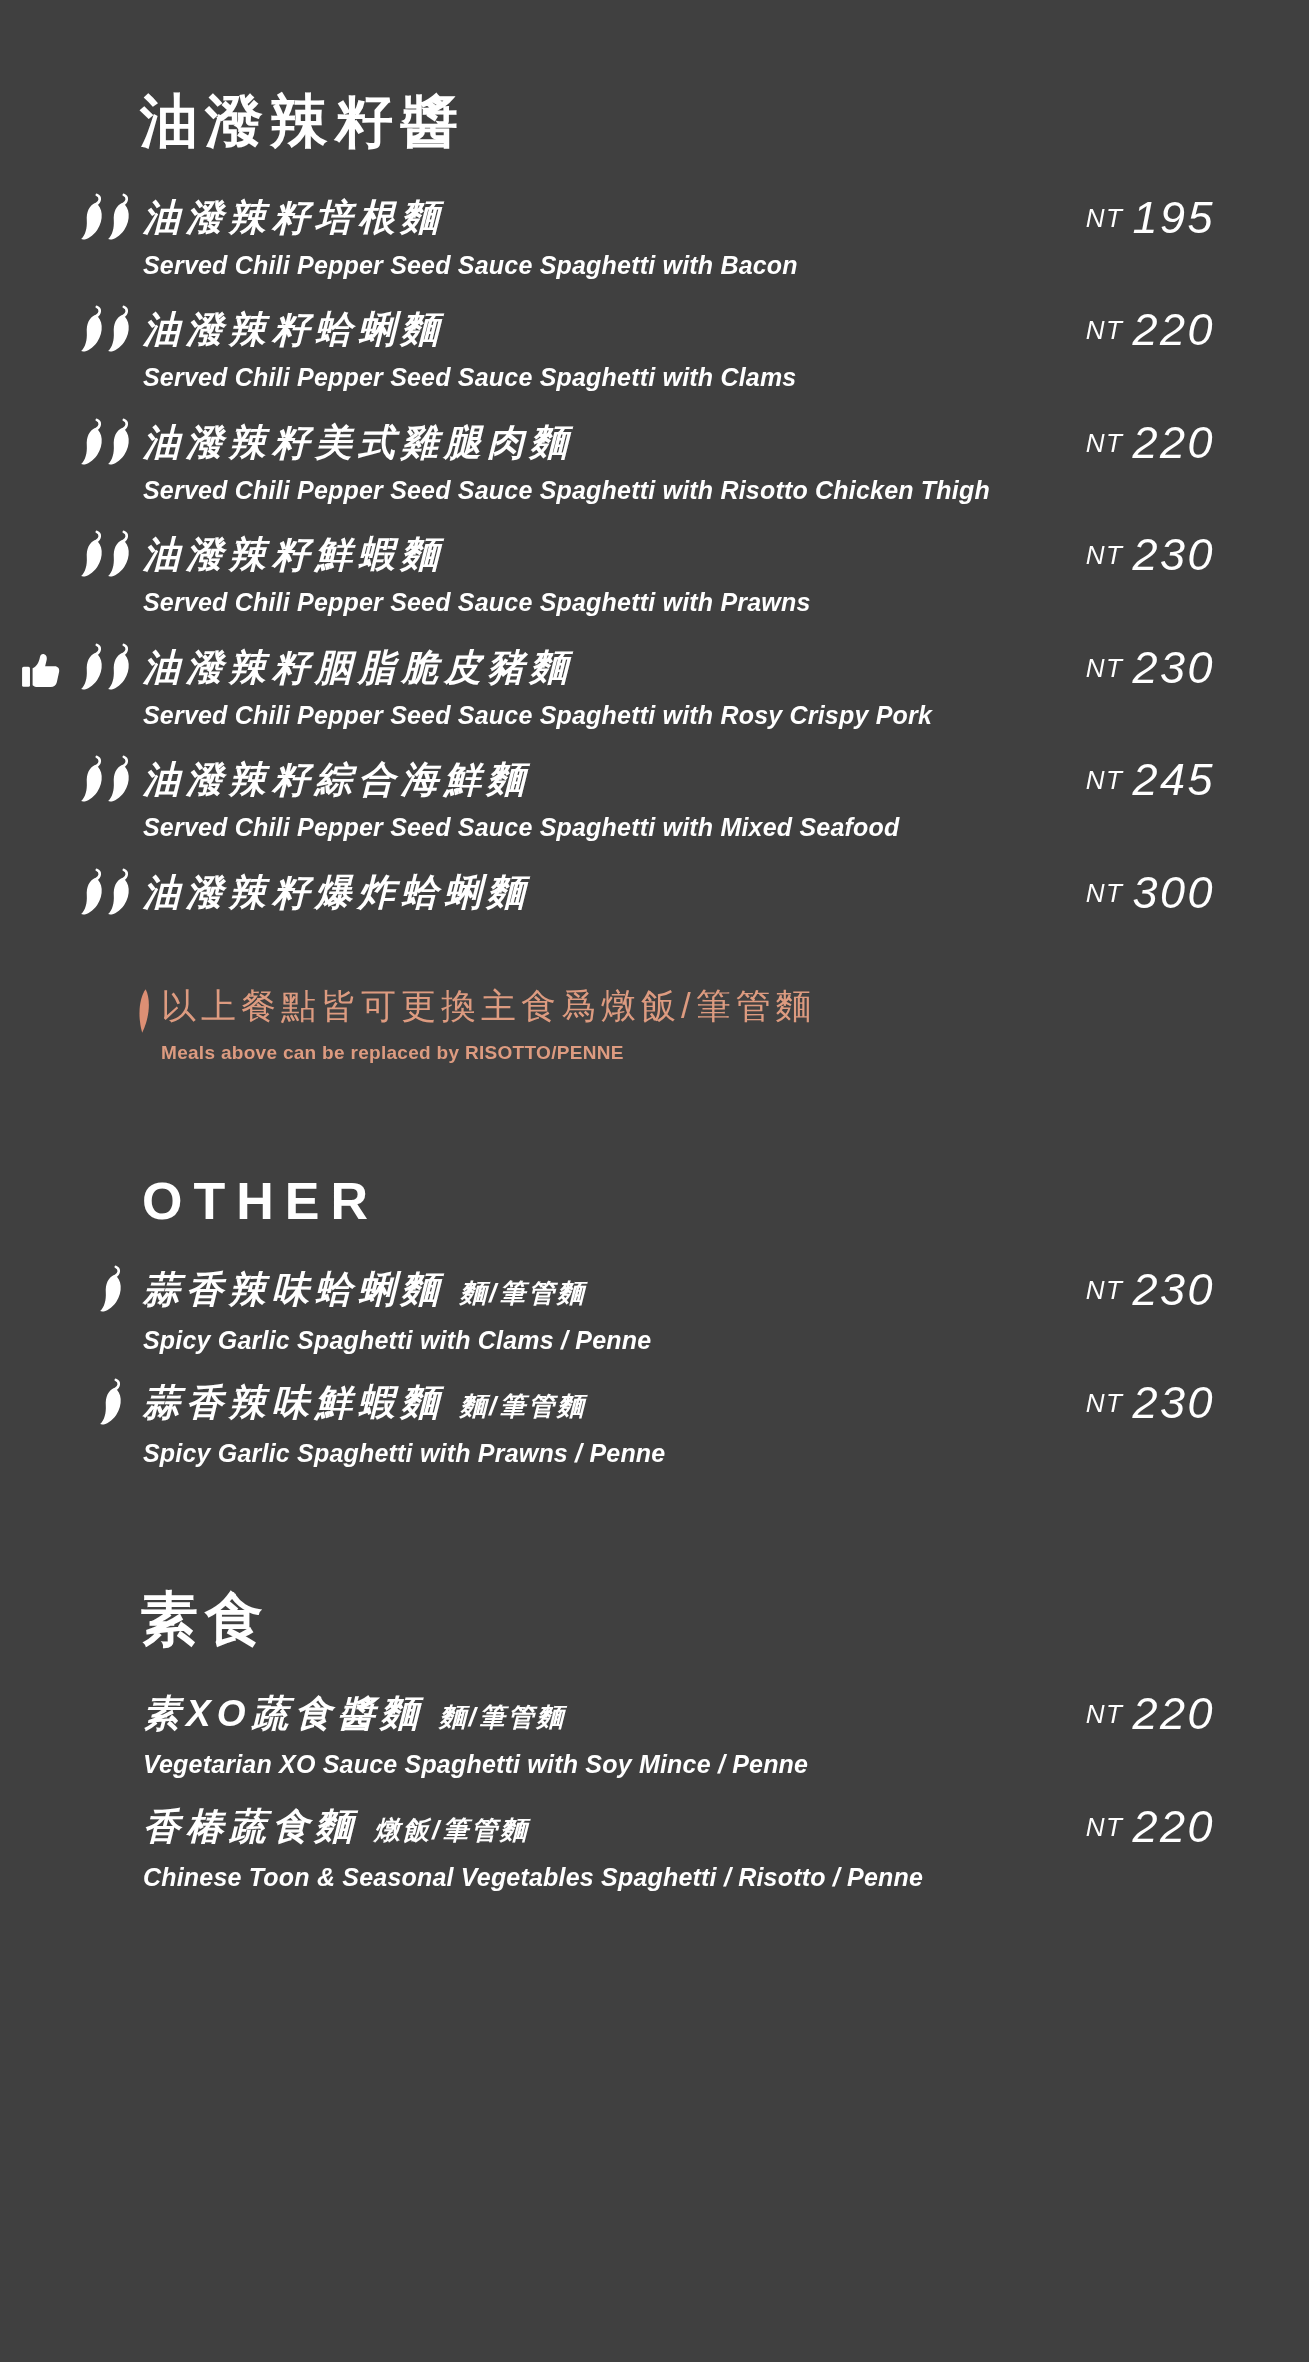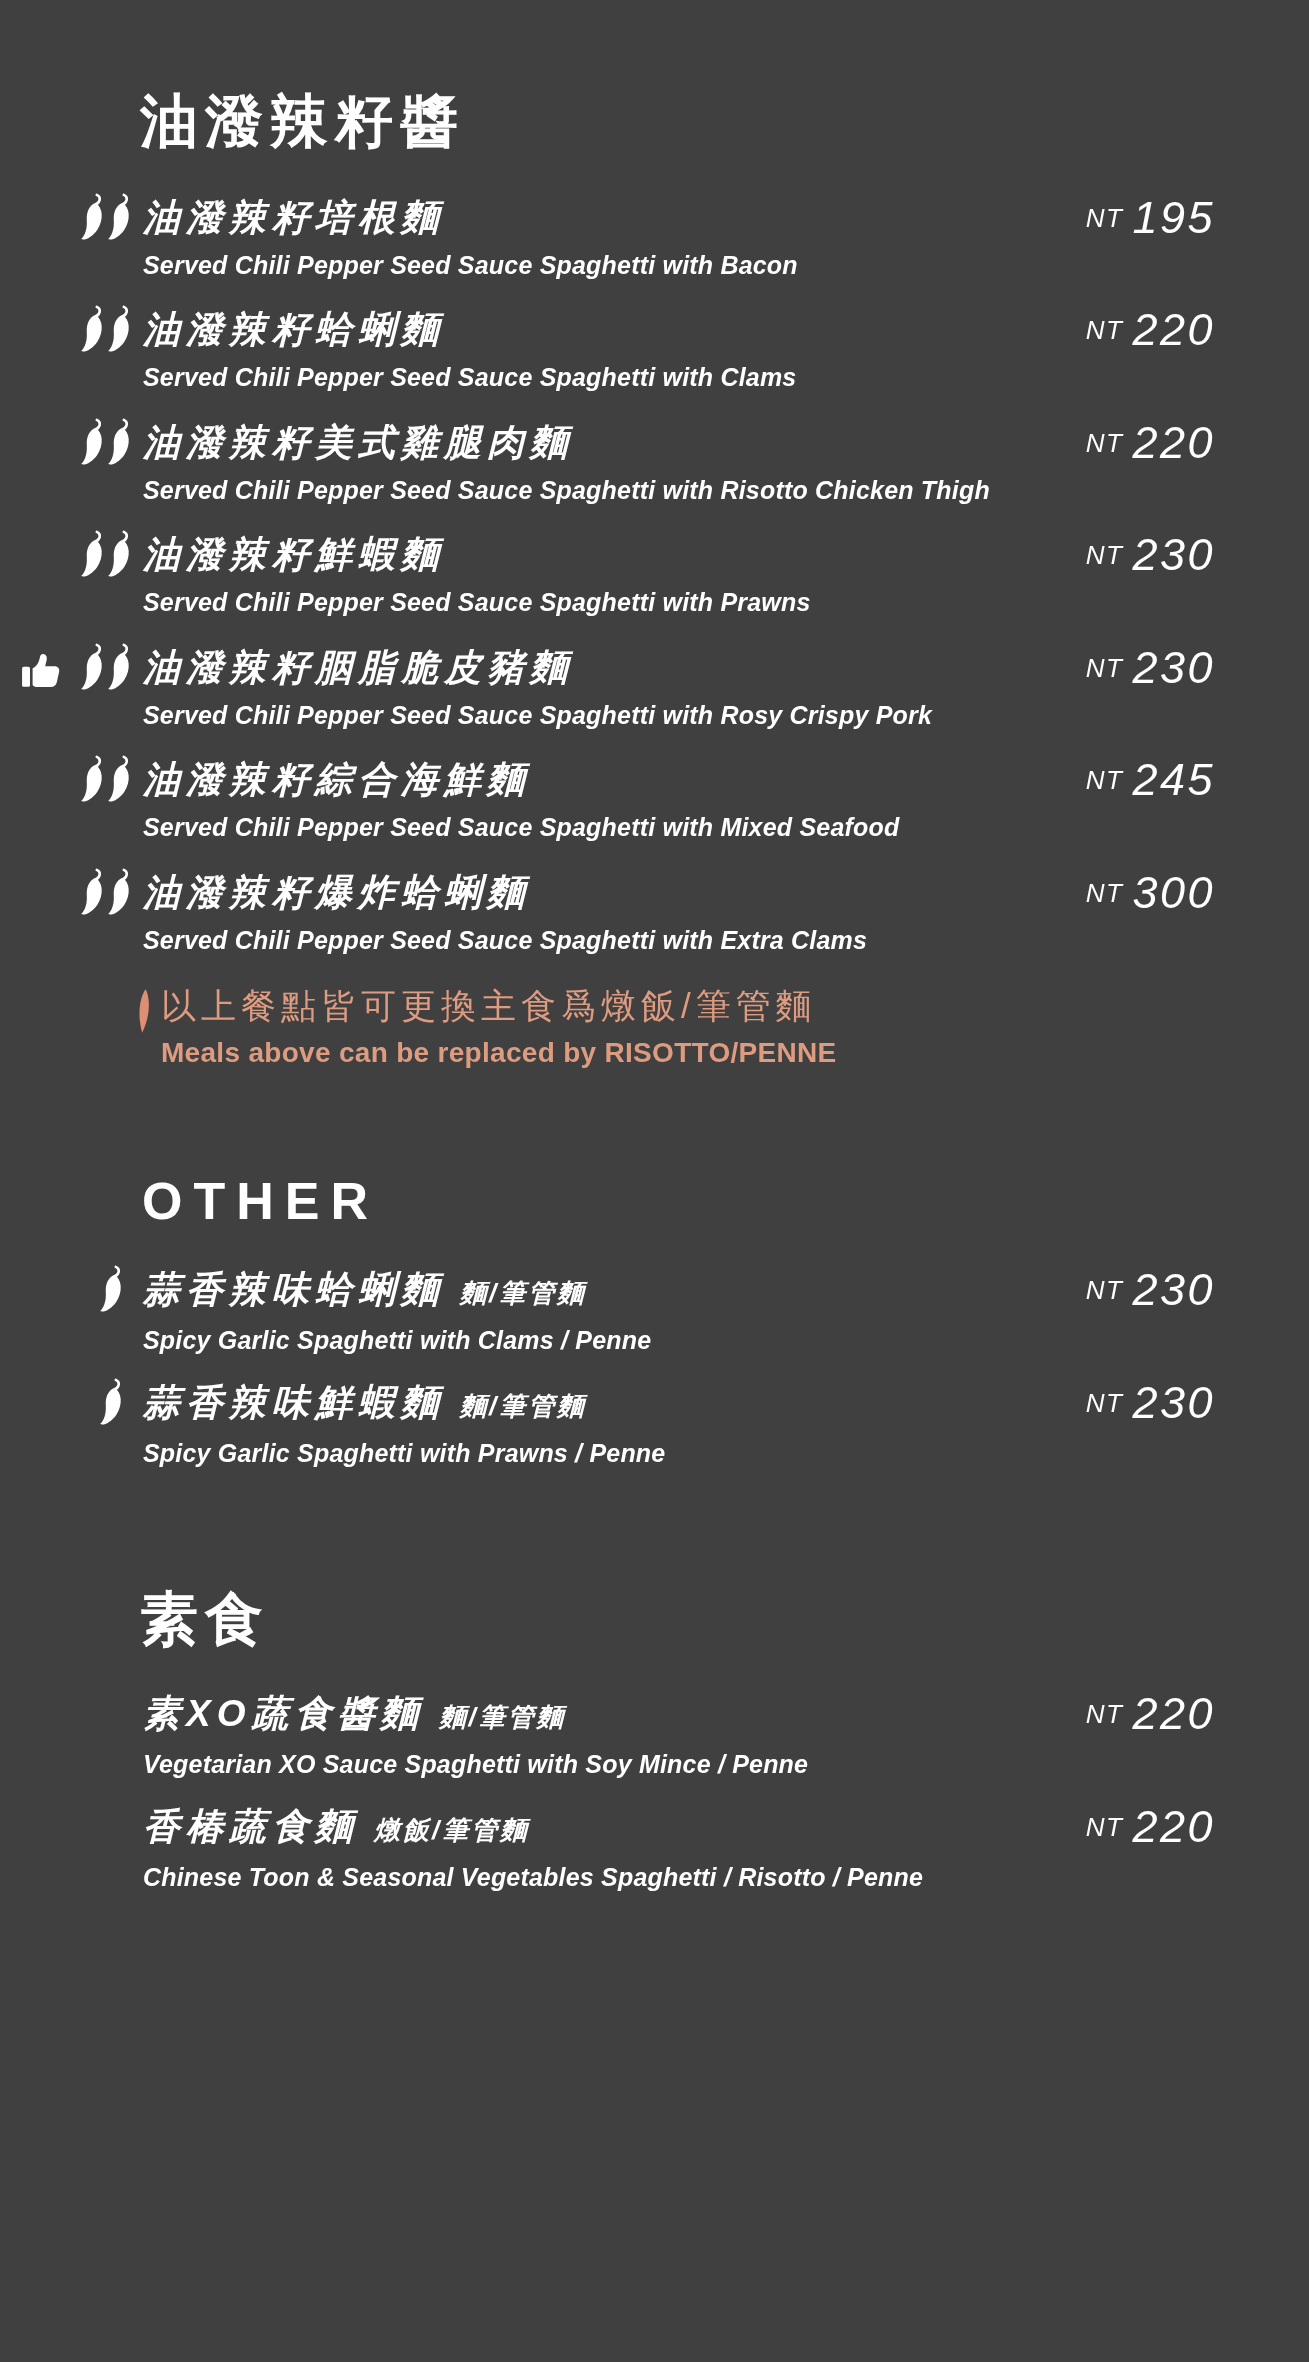--- a/index.html
+++ b/index.html
@@ -26,21 +26,21 @@
   .price{position:absolute;right:94px;top:0px;display:flex;align-items:flex-end;gap:9px;line-height:44px;}
   .price .nt{font-size:26px;font-weight:400;letter-spacing:1.5px;}
   .price .num{font-size:45px;font-weight:300;letter-spacing:2.5px;}
   .icons{position:absolute;top:-5px;left:78px;display:flex;}
   .icons.single{left:97px;}
   .chili-svg{width:26px;height:52px;display:block;margin-left:1px;}
   .thumb-svg{position:absolute;left:19px;top:5px;width:43px;height:40px;}
   .note{position:absolute;left:0;width:1309px;color:#DD9B80;}
   .note .bullet-svg{position:absolute;left:133px;top:4px;width:21px;height:46px;transform:rotate(4deg);}
   .note .zh-note{margin-left:161px;font-size:35px;font-weight:400;letter-spacing:5px;line-height:44px;white-space:nowrap;}
-  .note .en-note{margin-left:161px;font-size:28px;font-weight:700;letter-spacing:0.3px;line-height:33px;margin-top:8px;white-space:nowrap;}
+  .note .en-note{margin-left:161px;font-size:19px;font-weight:700;letter-spacing:0.3px;line-height:33px;margin-top:8px;white-space:nowrap;}
   svg{overflow:visible;}
 </style>
 </head>
 <body>
 
 <svg width="0" height="0" style="position:absolute">
   <defs>
     <symbol id="chili-shape" viewBox="0 0 30 56">
       <path d="M20.5 2.5 C25.5 4.5 25 10.5 19.5 13.5" fill="none" stroke="#fff" stroke-width="3" stroke-linecap="round"></path>
       <path d="M19 11.5 C27.5 16.5 29 31 21 43 C15 51.5 6.5 55.5 2.5 53.5 C7.5 48.5 9.5 41 9 32 C8.5 22 11.5 15 19 11.5 Z" fill="#fff"></path>
@@ -180,21 +180,20 @@
     <span class="icons">
       <svg class="chili-svg">
           <use href="#chili-shape"></use>
         </svg>
       <svg class="chili-svg">
           <use href="#chili-shape"></use>
         </svg>
     </span>
     <div class="txt">
       <div class="zh">油潑辣籽爆炸蛤蜊麵</div>
-      <div class="en">Served Chili Pepper Seed Sauce Spaghetti with Extra Clams</div>
     </div>
     <div class="price">
       <span class="nt">NT</span>
       <span class="num">300</span>
     </div>
   </div>
 
   <div class="note" style="top:984px">
     <svg class="bullet-svg">
         <use href="#seed-shape"></use>

